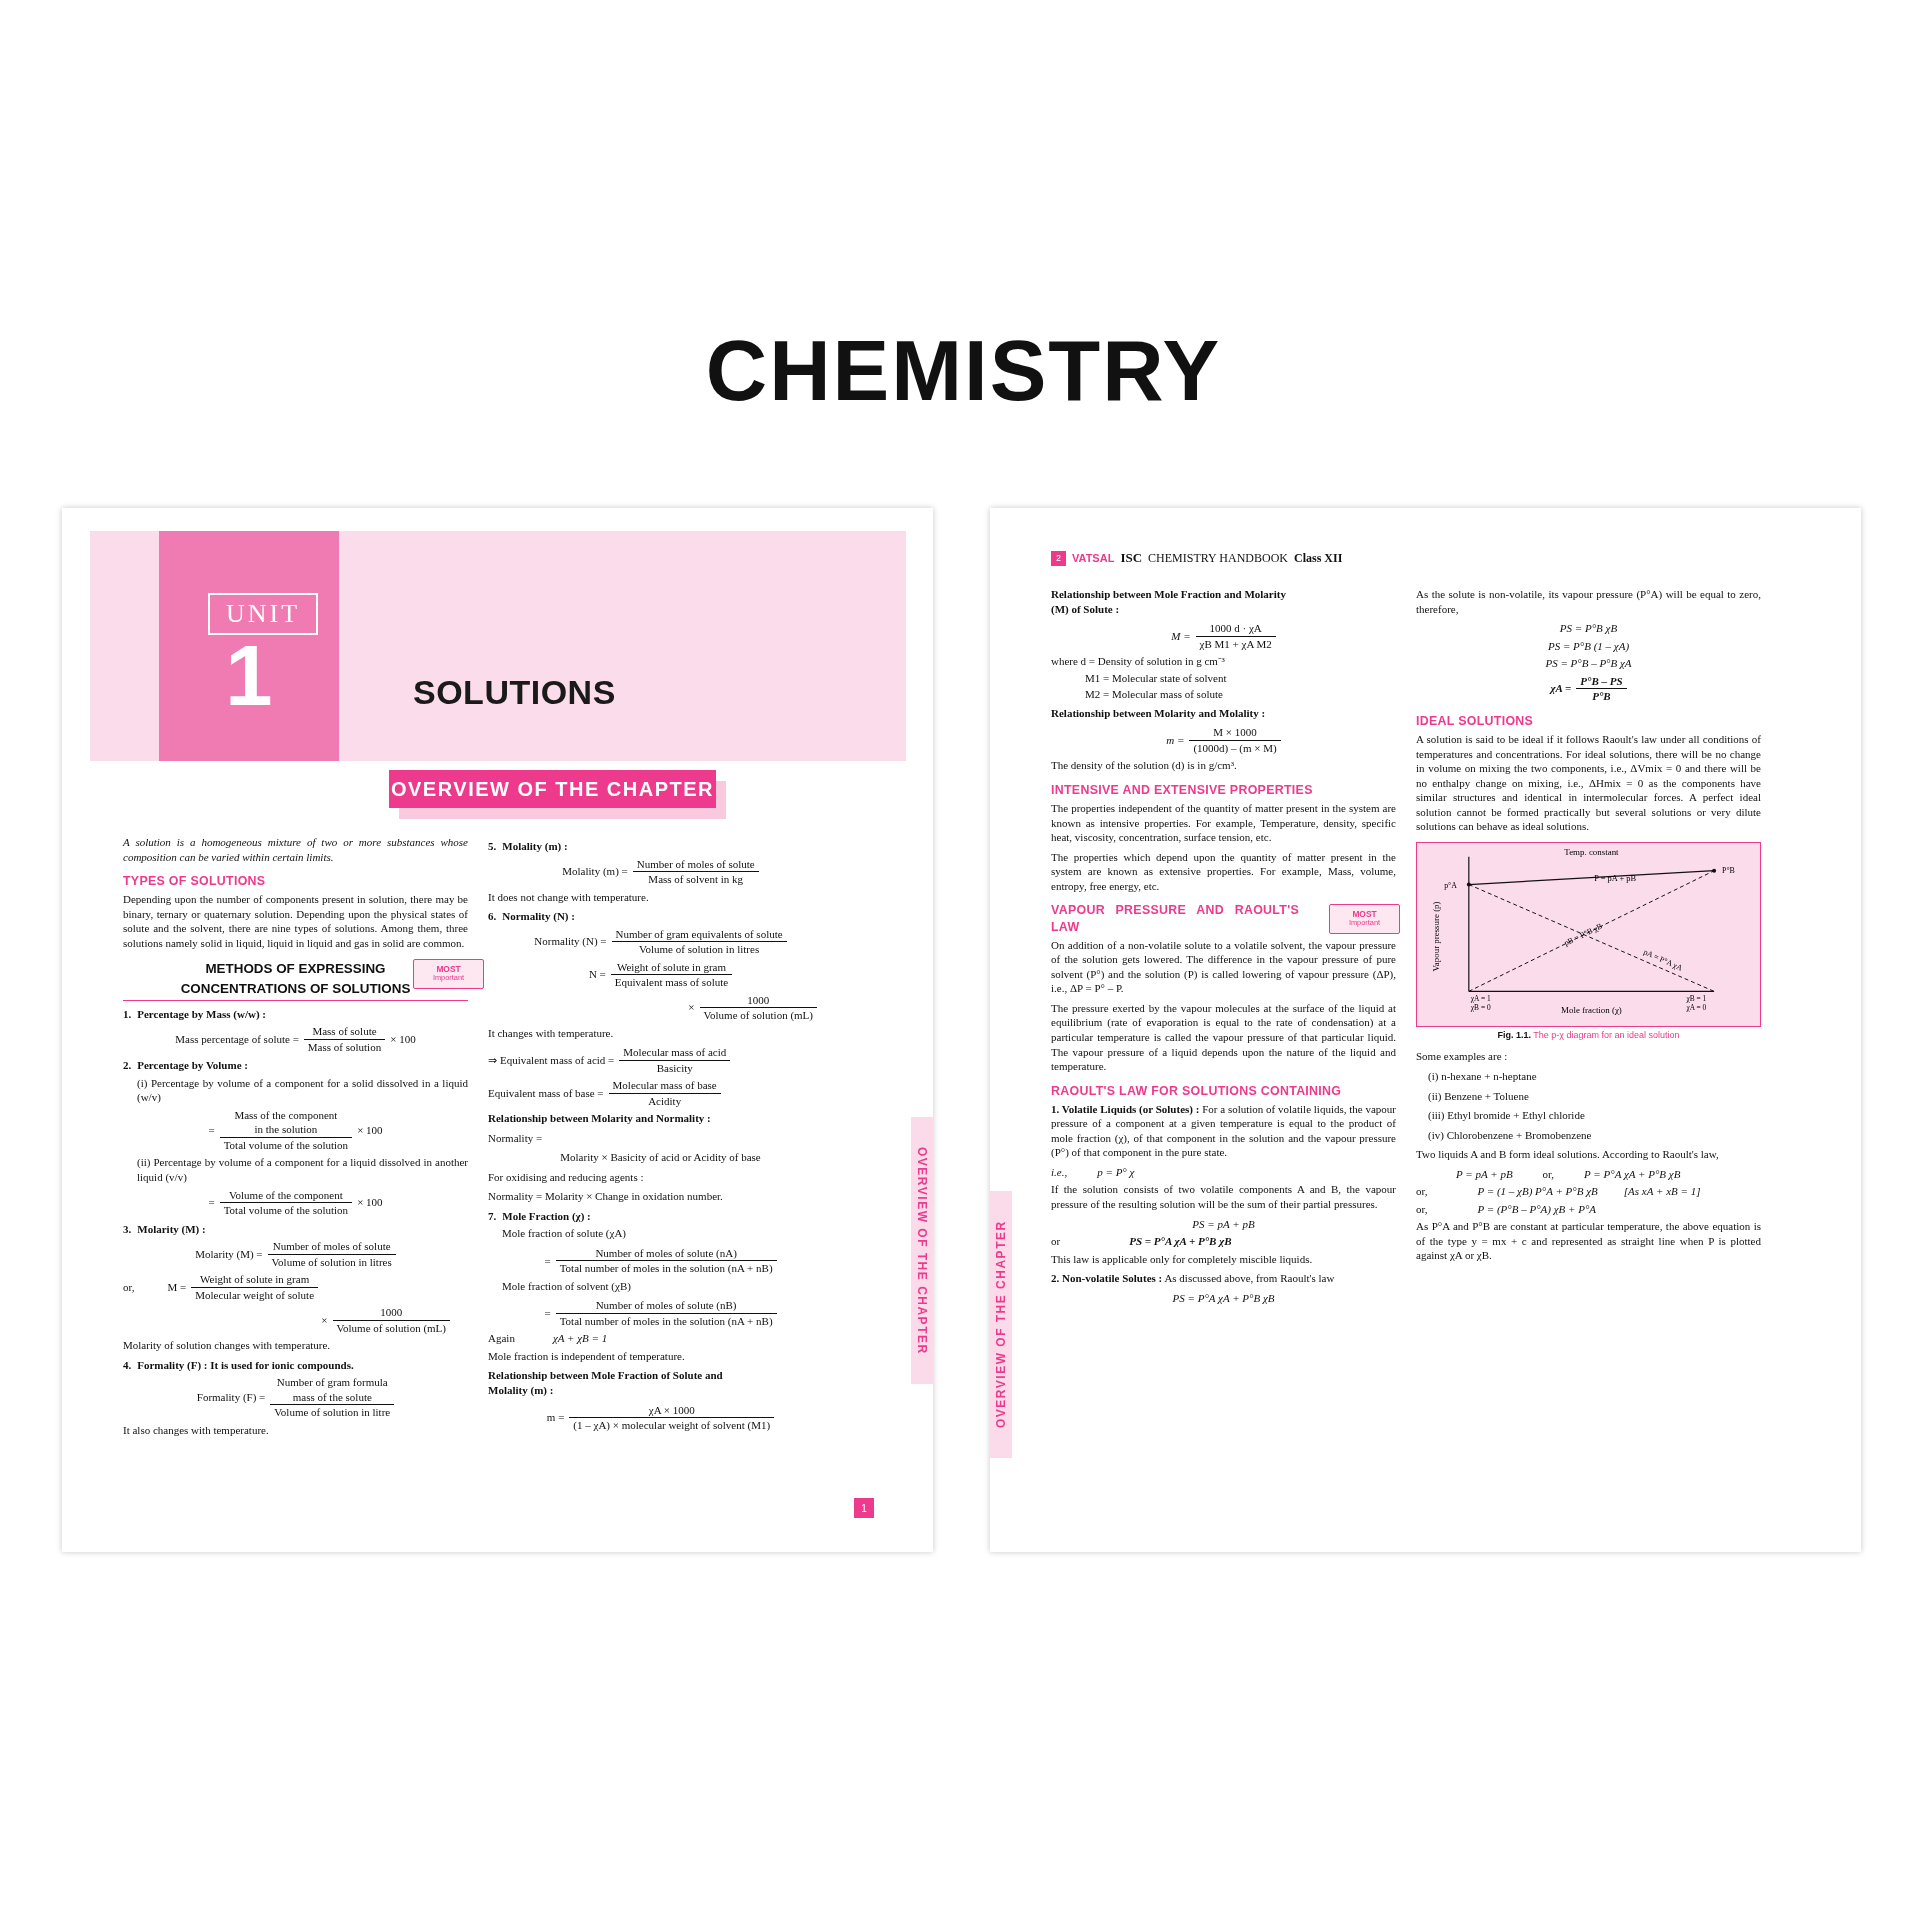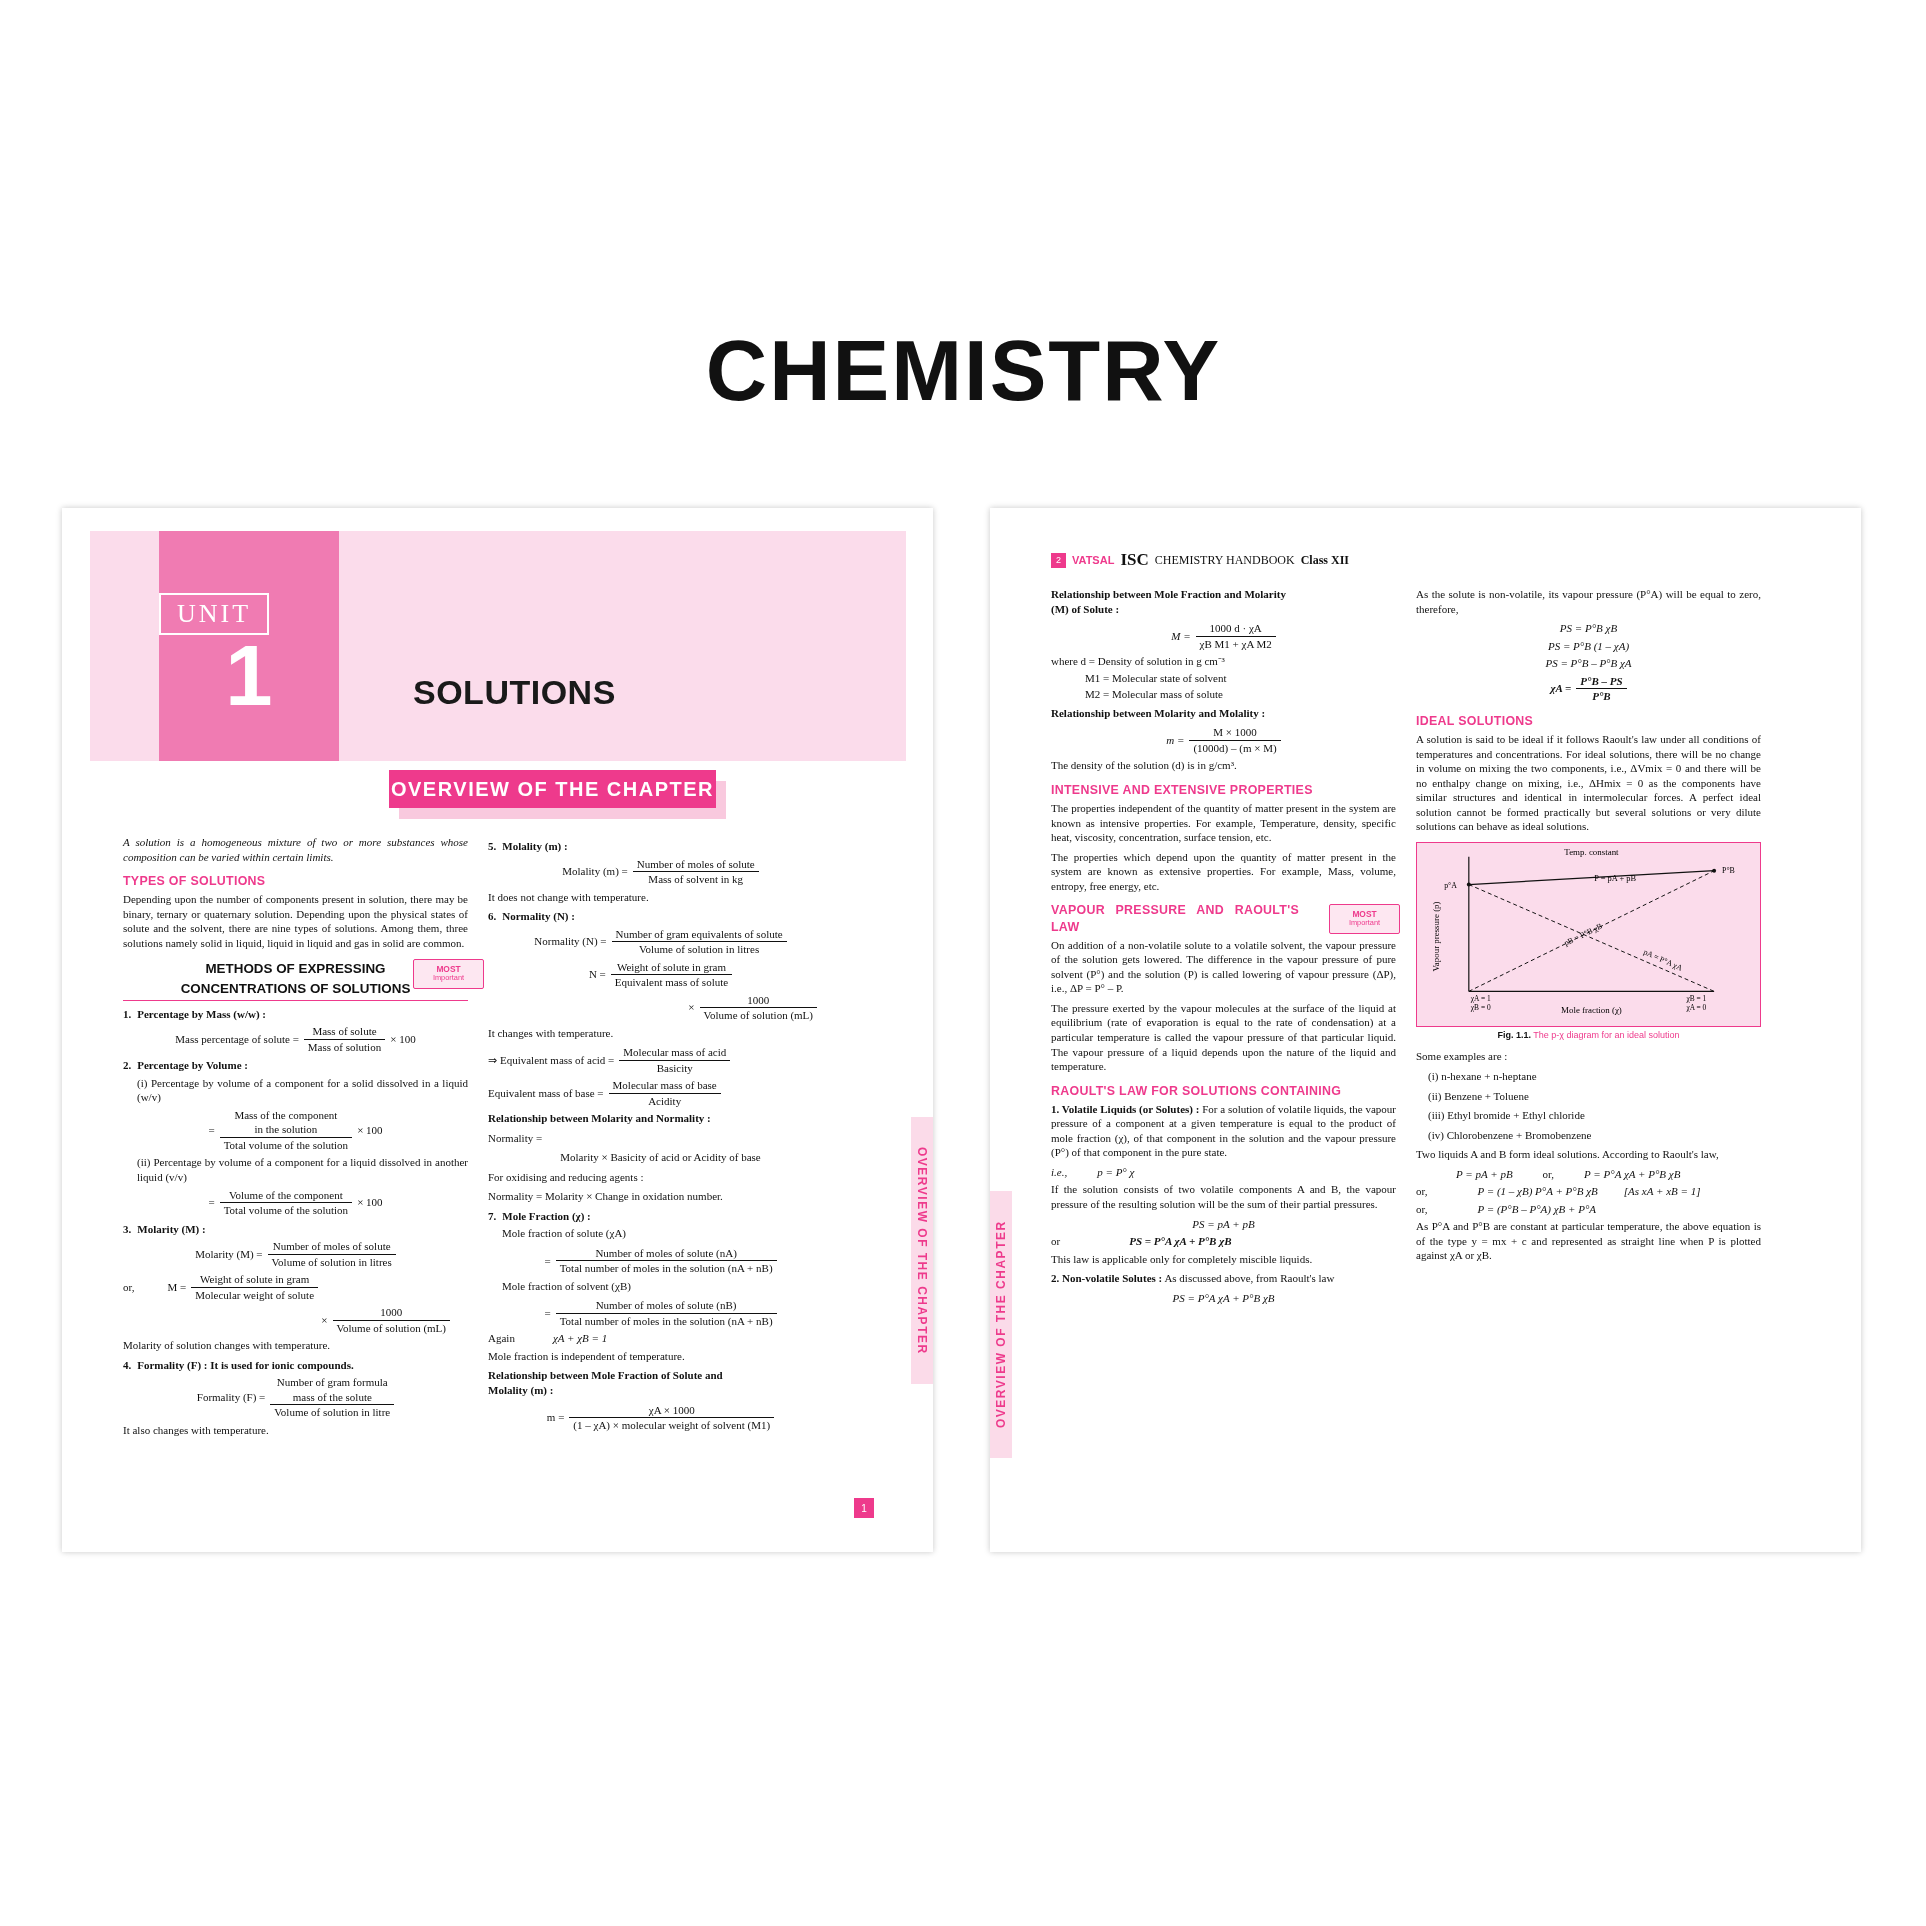--- a/index.html
+++ b/index.html
@@ -33,21 +33,21 @@
   .unit-band{
     position:absolute;left:28px;top:23px;width:816px;height:230px;
     background:#fbdceb;
   }
   .unit-box{
     position:absolute;left:97px;top:23px;width:180px;height:230px;
     background:#f07bb2;
   }
   .unit-word{
     position:absolute;left:97px;top:85px;width:208px;
-    text-align:left;
+    text-align:center;
     font-family:"Liberation Serif", serif;
     font-size:26px;letter-spacing:3px;color:#fff;
   }
   .unit-word span{border:2px solid #fff;padding:4px 16px;display:inline-block;}
   .unit-num{
     position:absolute;left:97px;top:125px;width:180px;text-align:center;
     font-family:"Liberation Sans", sans-serif;
     font-weight:700;font-size:85px;color:#fff;line-height:1;
   }
   .unit-chaptername{
@@ -123,21 +123,21 @@
     font-size:10px;display:flex;align-items:center;justify-content:center;
   }
   .run-head{
     position:absolute;left:61px;top:42px;
     font-family:"Liberation Serif", serif;font-size:12px;
     display:flex;align-items:center;gap:6px;
   }
   .run-head .pg{background:#ee3a8c;color:#fff;font-family:"Liberation Sans",sans-serif;
     font-size:9px;width:15px;height:15px;display:flex;align-items:center;justify-content:center;}
   .run-head .vatsal{color:#ee3a8c;font-family:"Liberation Sans",sans-serif;font-weight:700;font-size:11px;}
-  .run-head .isc{font-weight:700;font-size:17px;font-family:Liberation Serif, serif;}
+  .run-head .isc{font-weight:700;font-size:13px;font-family:Liberation Serif, serif;}
 
   
   .figbox{
     margin:8px 0 2px;background:#fbdceb;border:1px solid #ee3a8c;
     height:183px;position:relative;
   }
   .figcap{
     font-family:"Liberation Sans", sans-serif;font-size:9px;text-align:center;color:#ee3a8c;
     margin-top:3px;
   }

